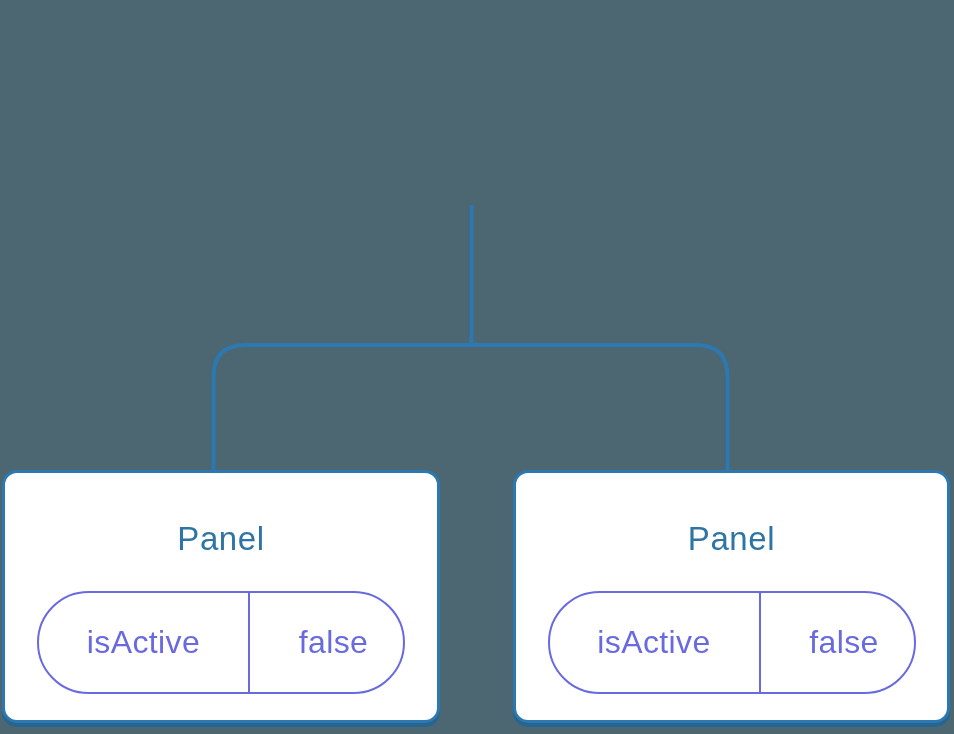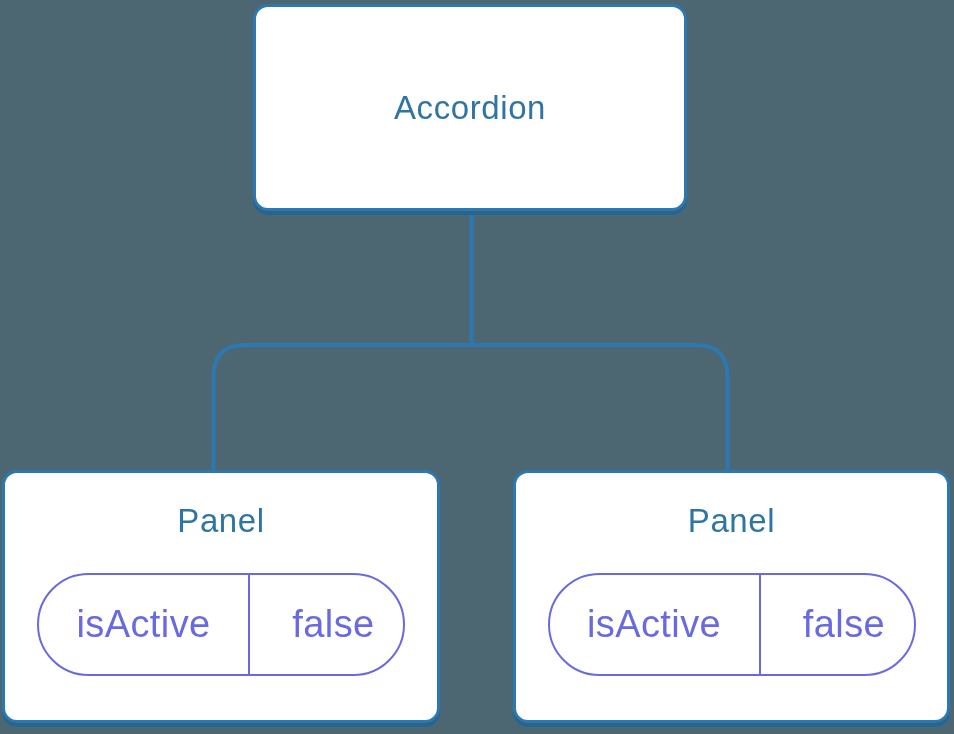--- a/index.html
+++ b/index.html
@@ -49,58 +49,55 @@
     letter-spacing: 0.6px;
   }
   .node-panel {
     top: 470px;
     width: 438px; height: 253px;
     display: flex; flex-direction: column; align-items: center;
   }
   .panel-left  { left: 2px; }
   .panel-right { left: 513px; width: 437px; }
   .node-panel .node-title {
-    margin-top: 28px;
+    margin-top: 46px;
     line-height: 1.2;
   }
 
   .state-pill {
     margin-top: 32px;
     width: 368px; height: 103px;
     border: 2.5px solid var(--state-accent);
     border-radius: 60px;
     display: flex;
     overflow: hidden;
     background: var(--node-background);
   }
   .state-key, .state-value {
     display: flex; align-items: center; justify-content: center;
     color: var(--state-accent);
-    font-size: 38px;
+    font-size: 32px;
     letter-spacing: 0.4px;
   }
   .state-key {
     width: 211px;
     border-right: 2.5px solid var(--state-accent);
   }
   .state-value { flex: 1; margin-left: 14px; }
 </style>
 </head>
 <body>
 
 <div class="stage">
 
   <svg class="connector" viewBox="0 0 954 734" xmlns="http://www.w3.org/2000/svg">
     <path d="M471.5 205 L471.5 345"></path>
     <path d="M213.5 471 L213.5 377 Q213.5 345 245 345 L696 345 Q727.5 345 727.5 377 L727.5 471"></path>
   </svg>
 
-  <div class="node node-root">
-    <span class="node-title">Accordion</span>
-  </div>
 
   <div class="node node-panel panel-left">
     <span class="node-title">Panel</span>
     <div class="state-pill">
       <span class="state-key">isActive</span>
       <span class="state-value">false</span>
     </div>
   </div>
 
   <div class="node node-panel panel-right">

